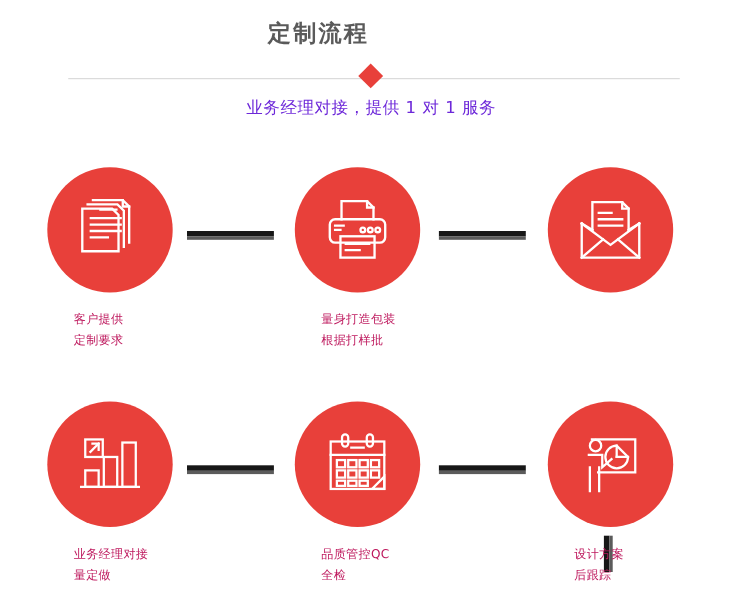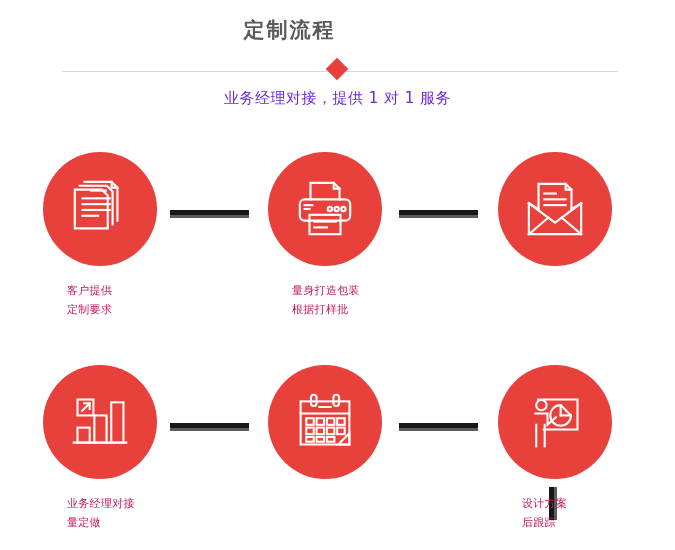--- a/index.html
+++ b/index.html
@@ -295,20 +295,22 @@
             <rect x="23" y="38" width="8" height="7"></rect>
             <rect x="34" y="38" width="8" height="7"></rect>
             <rect x="45" y="38" width="8" height="7"></rect>
             <rect x="12" y="48" width="8" height="5"></rect>
             <rect x="23" y="48" width="8" height="5"></rect>
             <rect x="34" y="48" width="8" height="5"></rect>
             <path d="M46 56 L58 44 V56 Z"></path>
           </svg>
         </span>
       </div>
+      <div class="node-label">品质管控QC
+全检</div>
     </div>
 
     <div class="conn-h conn-h-2b">
       <div class="bar-dark"></div>
       <div class="bar-light"></div>
     </div>
 
     <div class="node node-c3">
       <div class="circle">
         <span>

